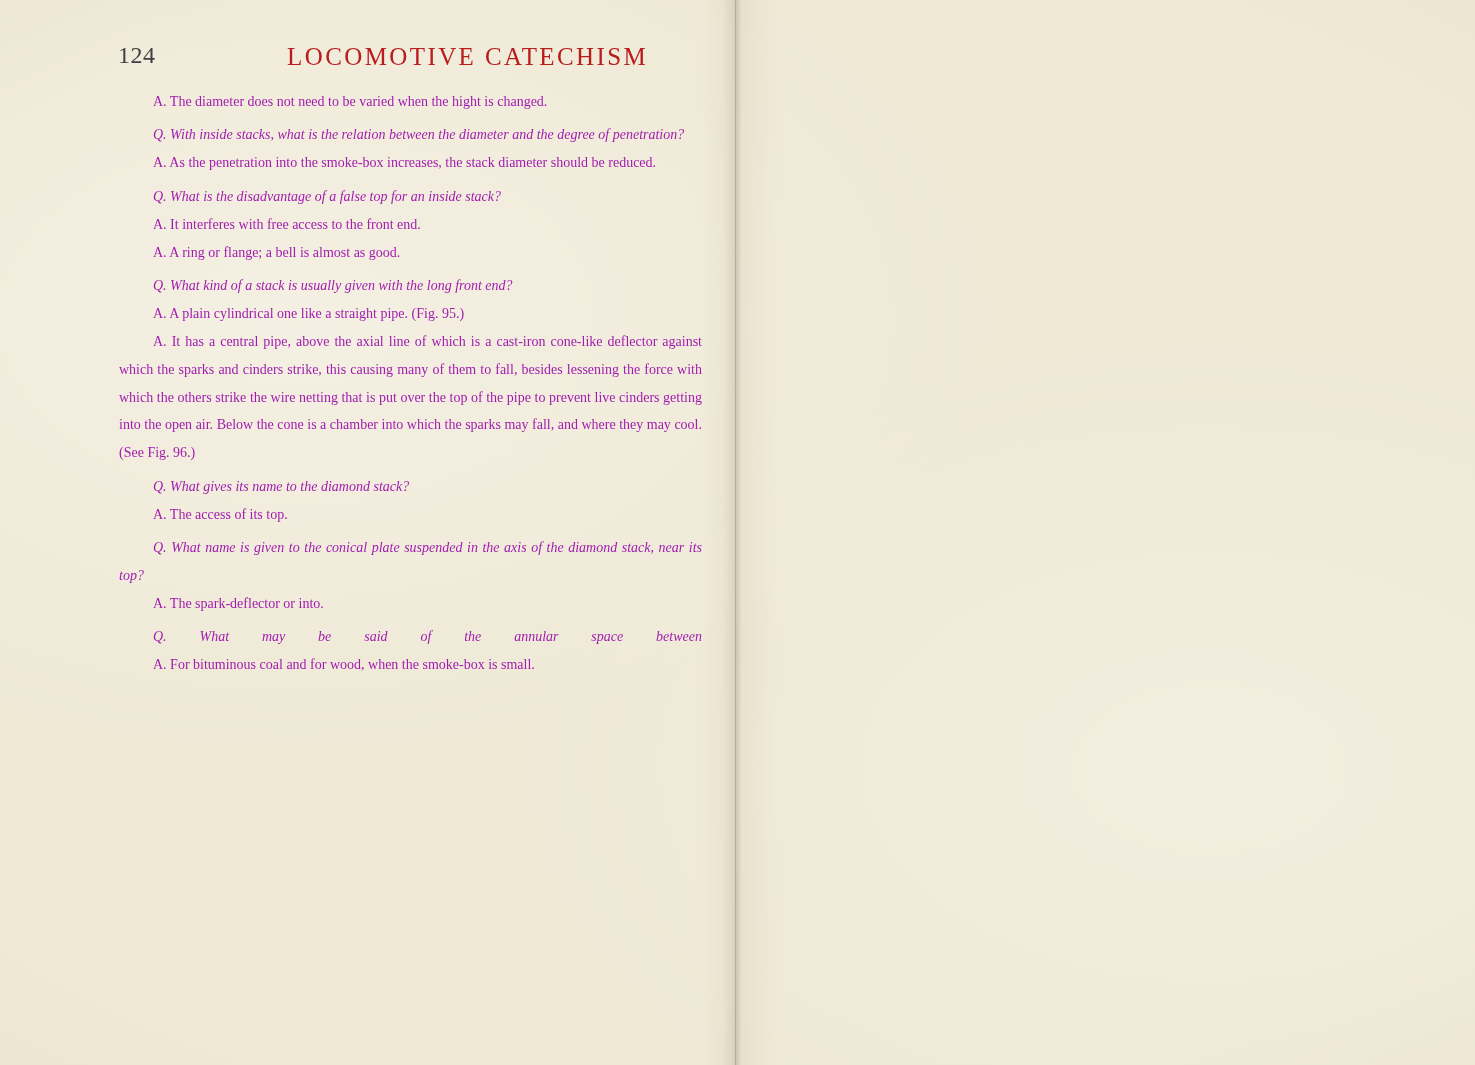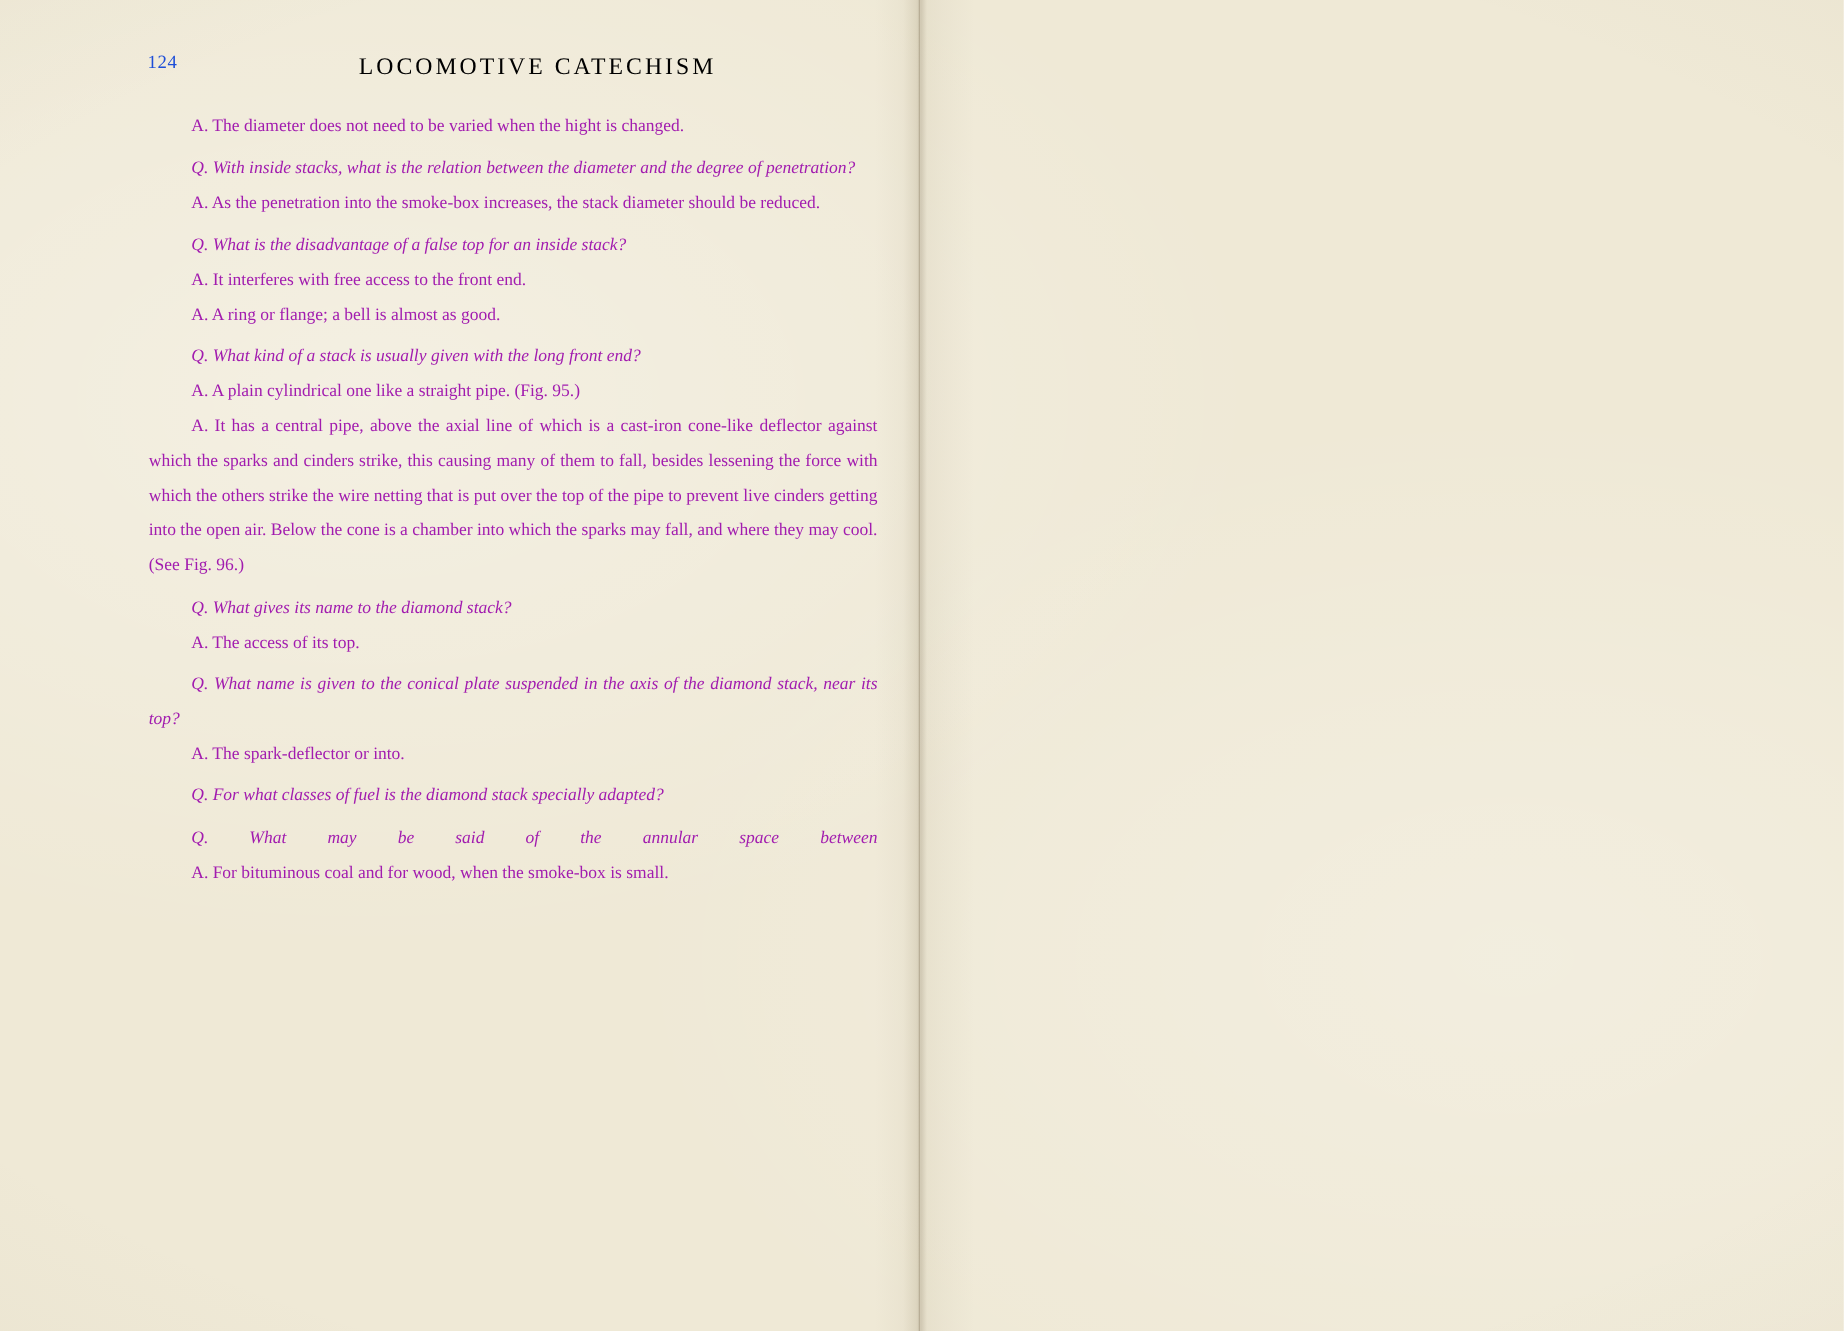--- a/index.html
+++ b/index.html
@@ -71,31 +71,31 @@
   
   .runhead {
     position: absolute;
     top: 42px;
     height: 26px;
     color: #2b2723;
   }
   .folio {
     position: absolute;
     top: 0;
-    font-size: 15px;
+    font-size: 24px;
     letter-spacing: 0.5px;
-    color: #1d4ed8;
+    color: #404040;
   }
   .runtitle {
     position: absolute;
     top: 1px;
-    font-size: 19px;
+    font-size: 25px;
     letter-spacing: 2.4px;
     white-space: nowrap;
-    color: #000000;
+    color: #b91c1c;
   }
 
   #folio-left    { left: 118px; }
   #runtitle-left { left: 287px; }
 
   
   .column {
     position: absolute;
     color: #a21caf;
     font-size: 14px;
@@ -143,21 +143,20 @@
       <p class="para qpara">Q. What is the disadvantage of a false top for an inside stack?</p>
       <p class="para apara">A. It interferes with free access to the front end.</p>
       <p class="para apara">A. A ring or flange; a bell is almost as good.</p>
       <p class="para qpara">Q. What kind of a stack is usually given with the long front end?</p>
       <p class="para apara">A. A plain cylindrical one like a straight pipe.   (Fig. 95.)</p>
       <p class="para apara">A. It has a central pipe, above the axial line of which is a cast-iron cone-like deflector against which the sparks and cinders strike, this causing many of them to fall, besides lessening the force with which the others strike the wire netting that is put over the top of the pipe to prevent live cinders getting into the open air.   Below the cone is a chamber into which the sparks may fall, and where they may cool.   (See Fig. 96.)</p>
       <p class="para qpara">Q. What gives its name to the diamond stack?</p>
       <p class="para apara">A. The access of its top.</p>
       <p class="para qpara">Q. What name is given to the conical plate suspended in the axis of the diamond stack, near its top?</p>
       <p class="para apara">A. The spark-deflector or into.</p>
-      <p class="para qpara">Q. For what classes of fuel is the diamond stack specially adapted?</p>
       <p class="para qpara justify-all">Q. What may be said of the annular space between</p>
       <p class="para apara">A. For bituminous coal and for wood, when the smoke-box is small.</p>
     </div>
   </div>
 
   <div class="page-half" id="page-right">
 
     <div class="runhead">
       
       

